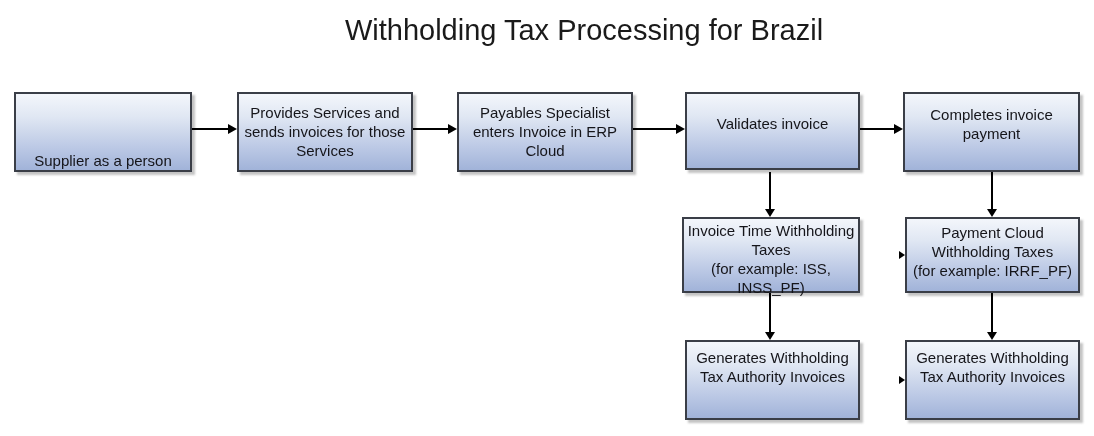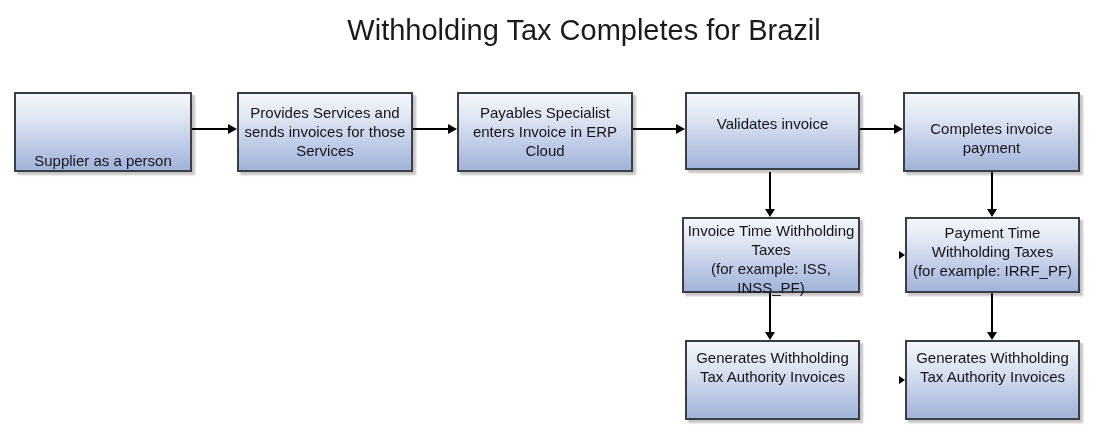--- a/index.html
+++ b/index.html
@@ -27,21 +27,21 @@
     display:flex; flex-direction:column; align-items:center;
     font-size:15px; line-height:19px;
     color:#15151a; text-align:center;
   }
   .box-label { white-space:pre-line; }
   .vc { justify-content:flex-end; }
   #b1 { left:14px;  top:92px;  width:178px; height:80px; }
   #b2 { left:237px; top:92px;  width:176px; height:80px; padding-top:9px; }
   #b3 { left:457px; top:92px;  width:176px; height:80px; padding-top:9px; }
   #b4 { left:685px; top:92px;  width:175px; height:78px; padding-top:20px; }
-  #b5 { left:903px; top:92px;  width:177px; height:80px; padding-top:11px;justify-content:center; }
+  #b5 { left:903px; top:92px;  width:177px; height:80px; padding-top:11px; }
   #b6 { left:682px; top:217px; width:178px; height:76px; padding-top:2px; }
   #b7 { left:905px; top:217px; width:175px; height:76px; padding-top:4px; }
   #b8 { left:685px; top:340px; width:175px; height:80px; padding-top:6px; }
   #b9 { left:905px; top:340px; width:175px; height:80px; padding-top:6px; }
 
   .harrow { position:absolute; height:2px; background:#000; }
   .harrow::after {
     content:""; position:absolute; right:-9px; top:-4px;
     width:0; height:0;
     border-left:9px solid #000;
@@ -73,21 +73,21 @@
     border-bottom:4px solid transparent;
   }
   #s1 { left:899px; top:251px; }
   #s2 { left:899px; top:376px; }
 </style>
 </head>
 <body>
 
 <div class="canvas">
 
-  <div class="diagram-title">Withholding Tax Completes for Brazil</div>
+  <div class="diagram-title">Withholding Tax Processing for Brazil</div>
 
   <div class="box vc" id="b1">
     <span class="box-label">Supplier as a person</span>
   </div>
   <div class="box" id="b2">
     <span class="box-label">Provides Services and
 sends invoices for those
 Services</span>
   </div>
   <div class="box" id="b3">
@@ -102,21 +102,21 @@
     <span class="box-label">Completes invoice
 payment</span>
   </div>
   <div class="box" id="b6">
     <span class="box-label">Invoice Time Withholding
 Taxes
 (for example: ISS,
 INSS_PF)</span>
   </div>
   <div class="box" id="b7">
-    <span class="box-label">Payment Time
+    <span class="box-label">Payment Cloud
 Withholding Taxes
 (for example: IRRF_PF)</span>
   </div>
   <div class="box" id="b8">
     <span class="box-label">Generates Withholding
 Tax Authority Invoices</span>
   </div>
   <div class="box" id="b9">
     <span class="box-label">Generates Withholding
 Tax Authority Invoices</span>

